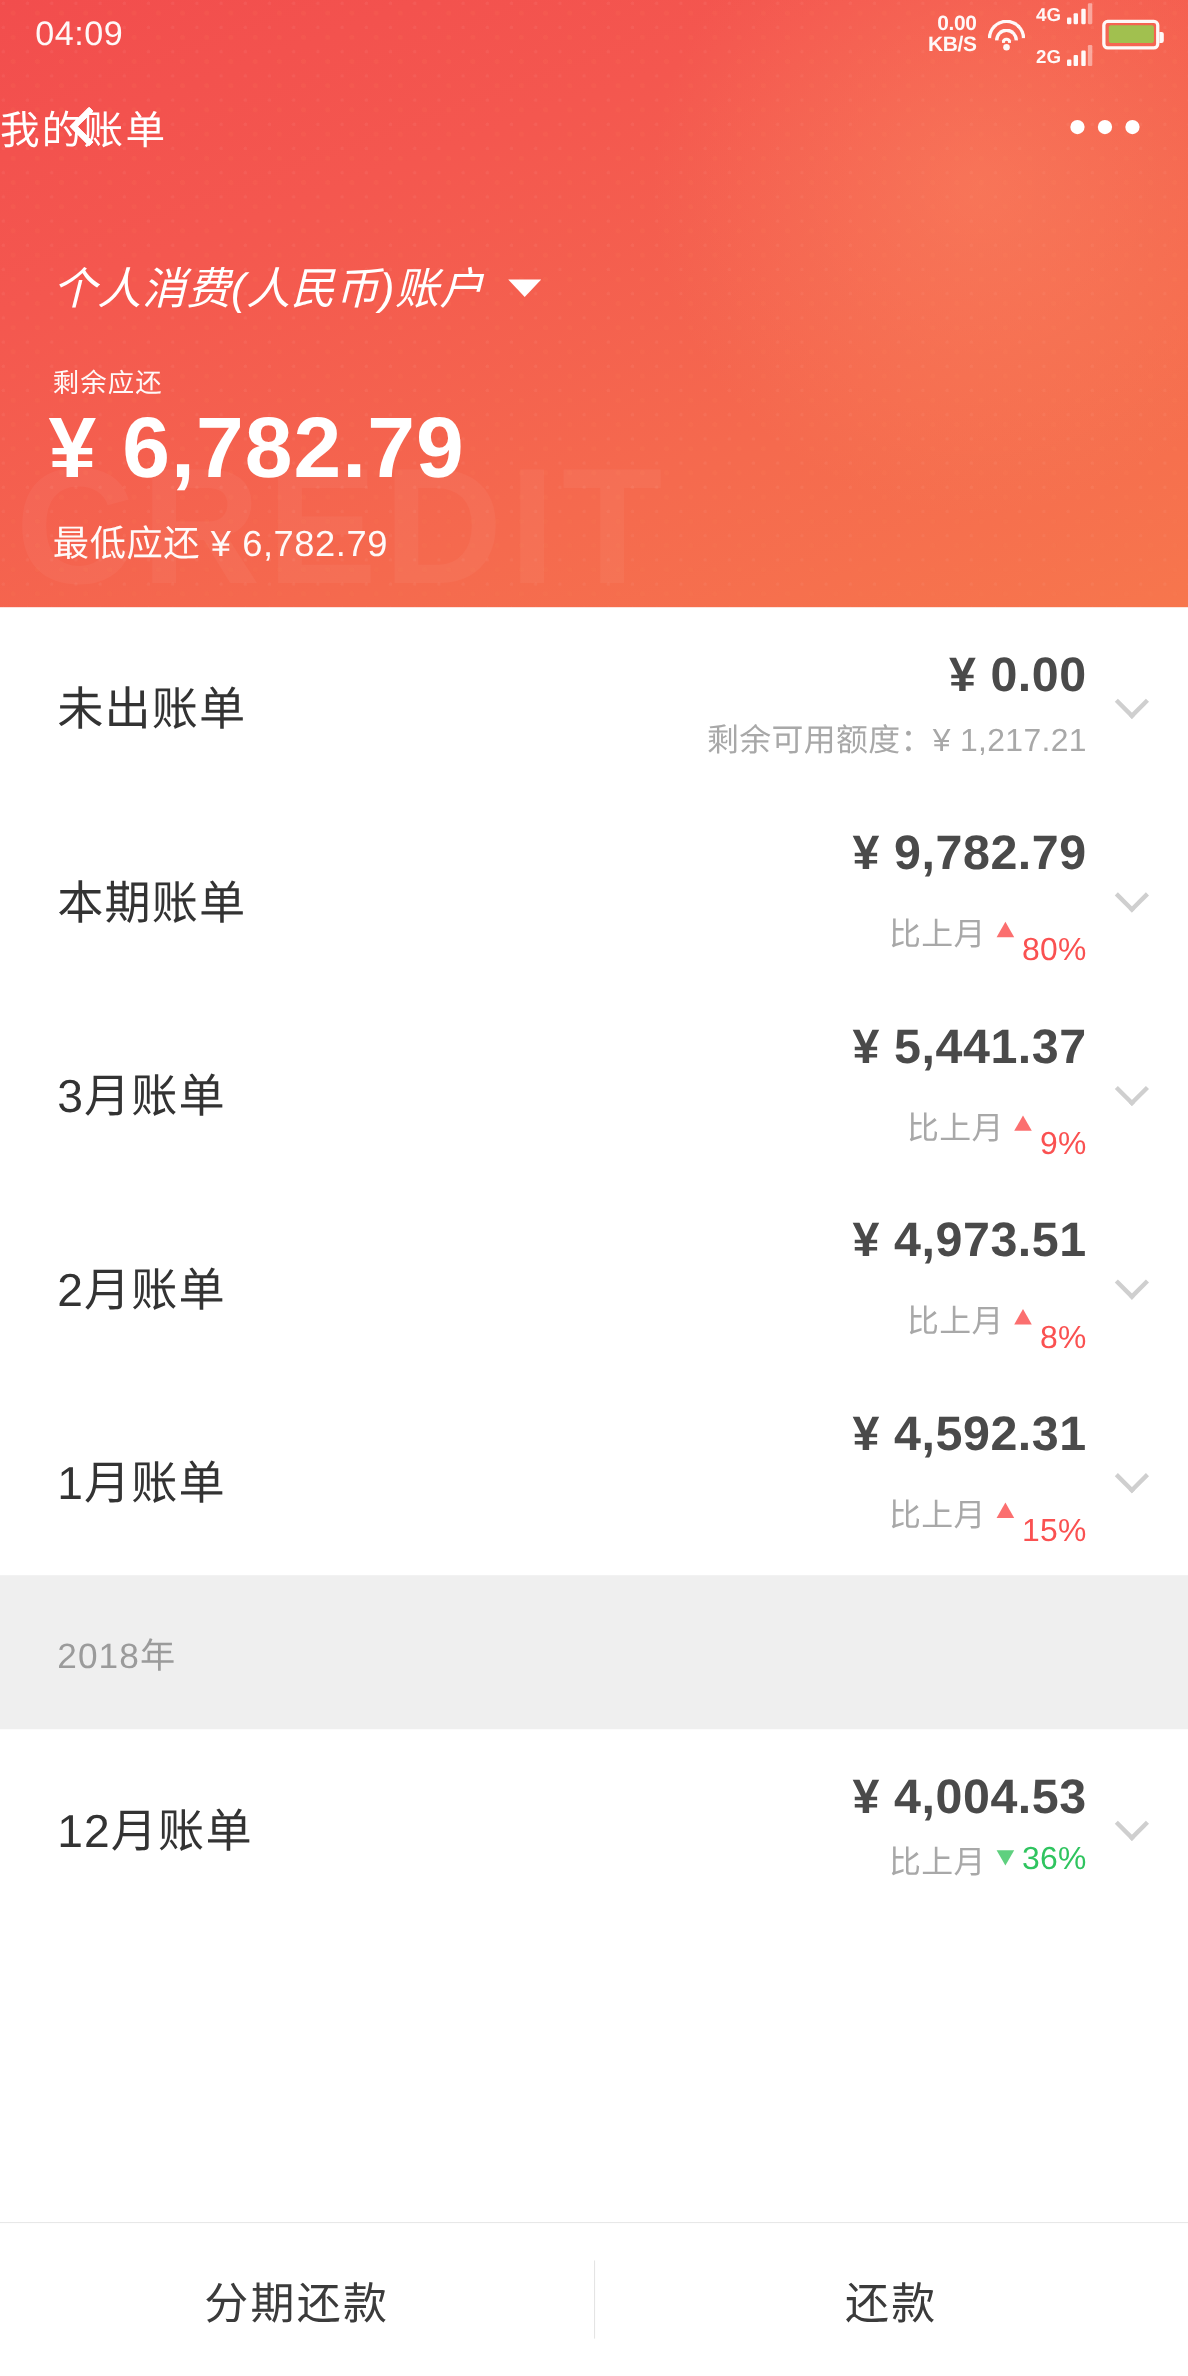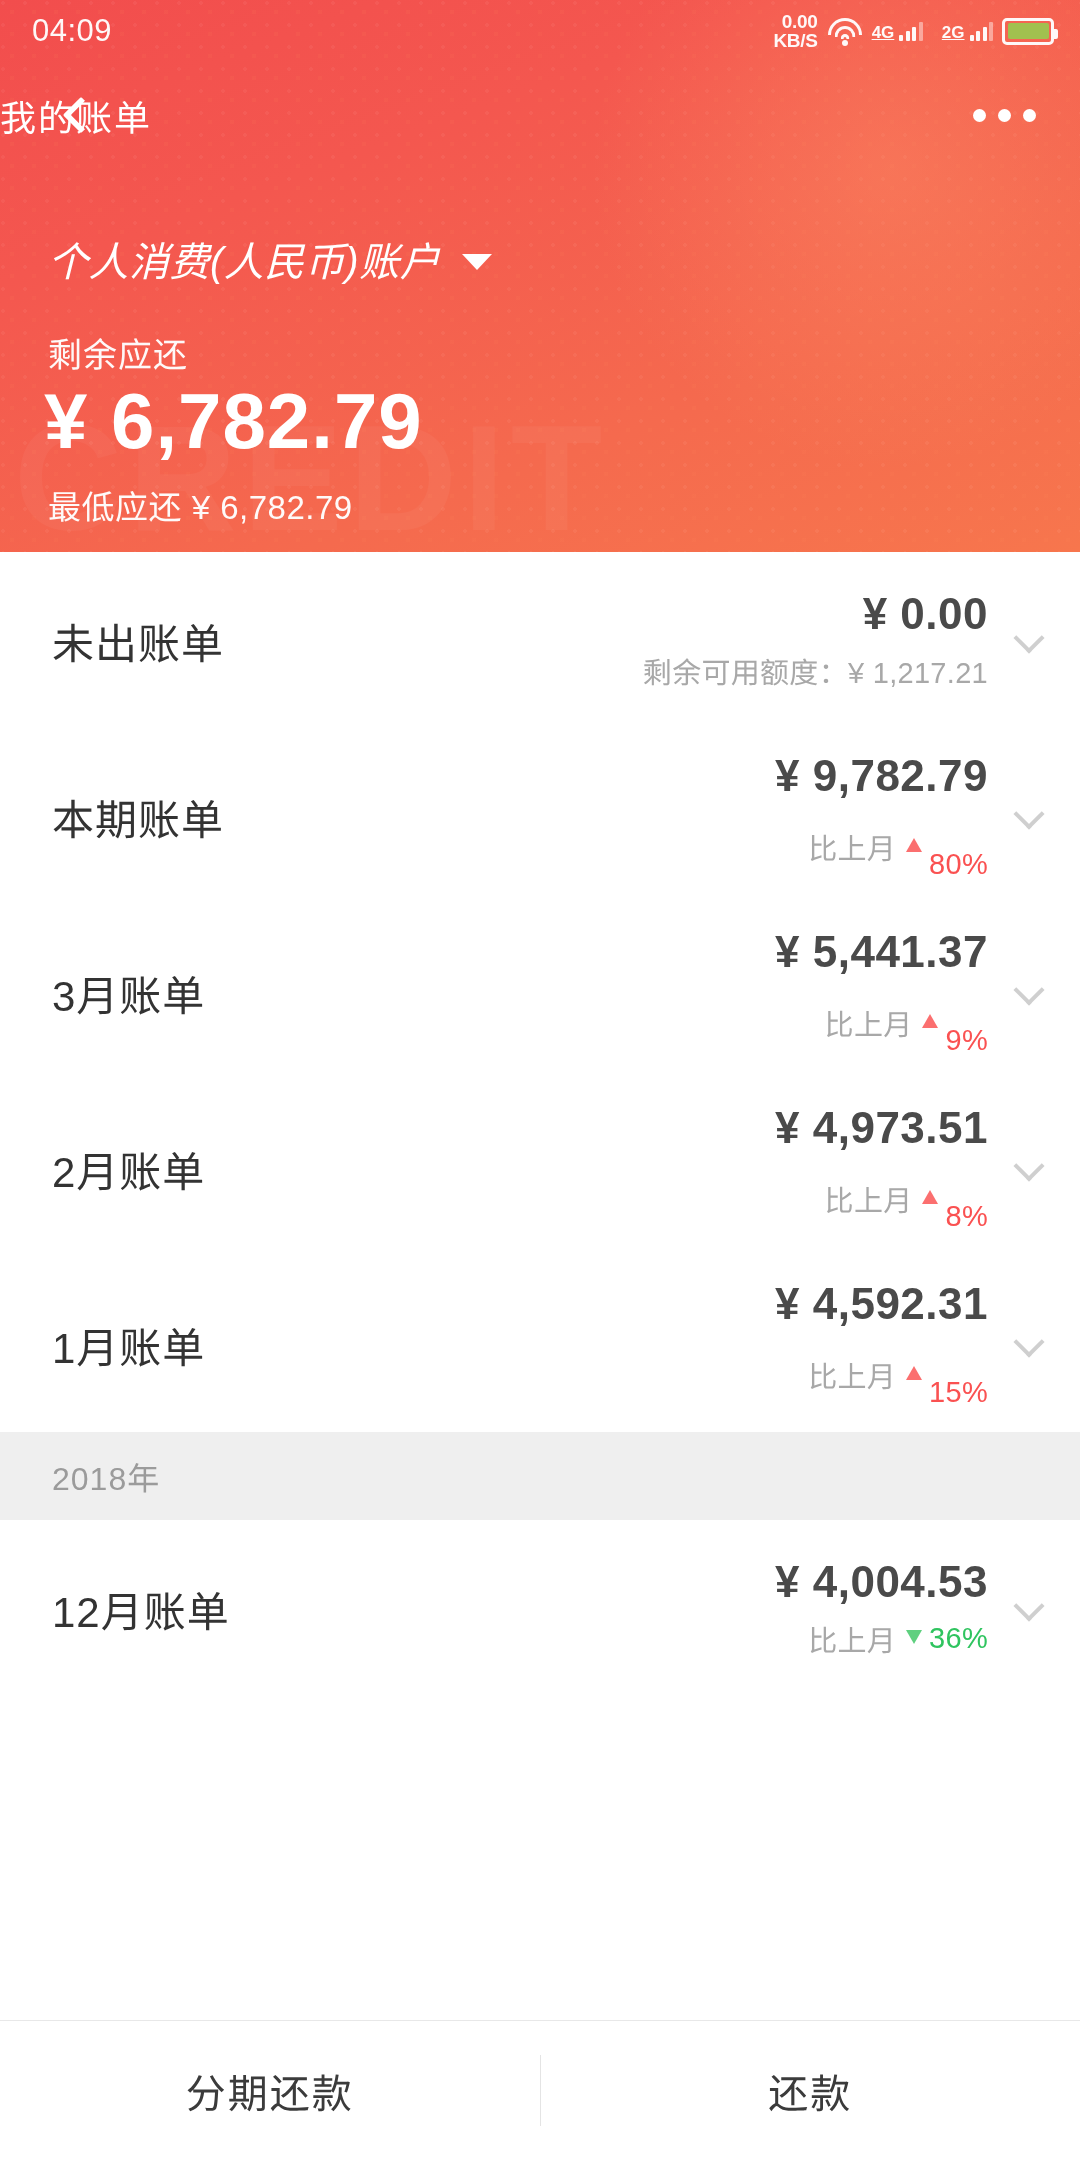--- a/index.html
+++ b/index.html
@@ -55,21 +55,21 @@
                line-height:1.0; font-size:19px; font-weight:700; letter-spacing:-.3px; }
   .wifi { width:36px; height:30px; position:relative; }
   .wifi i { position:absolute; left:50%; transform:translateX(-50%);
             border:3.5px solid #fff; border-bottom:none;
             border-radius:50% 50% 0 0 / 100% 100% 0 0; }
   .wifi i.a { width:34px; height:17px; top:2px; }
   .wifi i.b { width:21px; height:11px; top:10px; }
   .wifi i.c { width:9px;  height:5px;  top:18px; }
   .wifi .dot { position:absolute; left:50%; bottom:0; transform:translateX(-50%);
                width:6px; height:6px; background:#fff; border-radius:50%; }
-  .sig-group { display:flex; flex-direction:row; gap:19px;text-decoration:underline; }
+  .sig-group { display:flex; flex-direction:column; gap:19px; }
   .sig-row { display:flex; align-items:flex-end; gap:5px; }
   .sig-row .g { font-size:17px; font-weight:700; line-height:1; }
   .bars { display:flex; align-items:flex-end; gap:2.5px; height:19px; }
   .bars b { width:4px; background:#fff; display:block; border-radius:1px; }
   .bars b:nth-child(1){height:6px;}
   .bars b:nth-child(2){height:10px;}
   .bars b:nth-child(3){height:14px;}
   .bars b:nth-child(4){height:19px; opacity:.45;}
   .battery { width:52px; height:27px; border:3px solid #fff; border-radius:5px;
              position:relative; padding:2.5px; }
@@ -89,21 +89,21 @@
   .more-btn { display:flex; gap:12px; align-items:center; cursor:pointer; z-index:4; }
   .more-btn i { width:13px; height:13px; border-radius:50%; background:#fff; display:block; }
 
   
   .acct-row { position:relative; z-index:3; display:flex; align-items:center;
               gap:22px; padding:62px 0 0 48px; }
   .acct-name { font-size:40px; letter-spacing:.5px;font-style:italic; }
   .caret-down { width:0; height:0; border-left:15px solid transparent;
                 border-right:15px solid transparent; border-top:16px solid #fff; margin-top:5px; }
 
-  .due-label { position:relative; z-index:3; padding:40px 0 0 48px; font-size:34px; opacity:.96; letter-spacing:1px; }
+  .due-label { position:relative; z-index:3; padding:40px 0 0 48px; font-size:24px; opacity:.96; letter-spacing:1px; }
   .due-amount { position:relative; z-index:3; padding:4px 0 0 44px;
                 font-size:78px; font-weight:700; letter-spacing:1px; line-height:1.05; }
   .min-due { position:relative; z-index:3; padding:18px 0 0 48px; font-size:33px; letter-spacing:.5px; opacity:.97; }
   .dates { position:relative; z-index:3; padding:46px 0 0 48px; font-size:30px; letter-spacing:.5px; opacity:.97; }
   .dates .gap { display:inline-block; width:22px; }
 
   
   .list { flex:1; background:#fff; overflow:hidden; }
   .bill-row { display:flex; align-items:center; height:138px; padding:0 36px 0 52px; cursor:pointer; }
   .bill-row.tall { height:176px; }
@@ -114,21 +114,21 @@
   .bill-sub { font-size:29px; color:#a8a8a8; display:flex; align-items:center; letter-spacing:.3px; }
   .bill-sub .pct { font-weight:400; margin-left:4px; }
   .bill-sub .pct.up { color:#fa5151;margin-top:37px; }
   .bill-sub .pct.down { color:#2fc45f; }
   .arrow { display:inline-block; width:0; height:0; margin:0 3px 0 10px; position:relative; top:-1px; }
   .arrow.up { border-left:8px solid transparent; border-right:8px solid transparent; border-bottom:14px solid #fb6f6f; }
   .arrow.down { border-left:8px solid transparent; border-right:8px solid transparent; border-top:14px solid #5fd07f; }
   .chev { width:26px; height:26px; margin-left:30px; flex:0 0 26px; }
   .chev i { display:block; width:22px; height:22px; border-right:4px solid #cfcfcf;
             border-bottom:4px solid #cfcfcf; transform:rotate(45deg); }
-  .year-sep { height:88px; background:#efefef; display:flex; align-items:center;
+  .year-sep { height:140px; background:#efefef; display:flex; align-items:center;
               padding-left:52px; font-size:32px; color:#9b9b9b; letter-spacing:1px; }
 
   
   .bottombar { flex:0 0 140px; height:140px; background:#fff;
                border-top:1px solid #e8e8e8; display:flex; align-items:stretch; }
   .bottombar .btn { flex:1; display:flex; align-items:center; justify-content:center;
                     font-size:40px; color:#3b3b3b; letter-spacing:2px; cursor:pointer; }
   .bottombar .divider { width:1px; background:#e4e4e4; margin:34px 0; }
 </style>
 </head>

